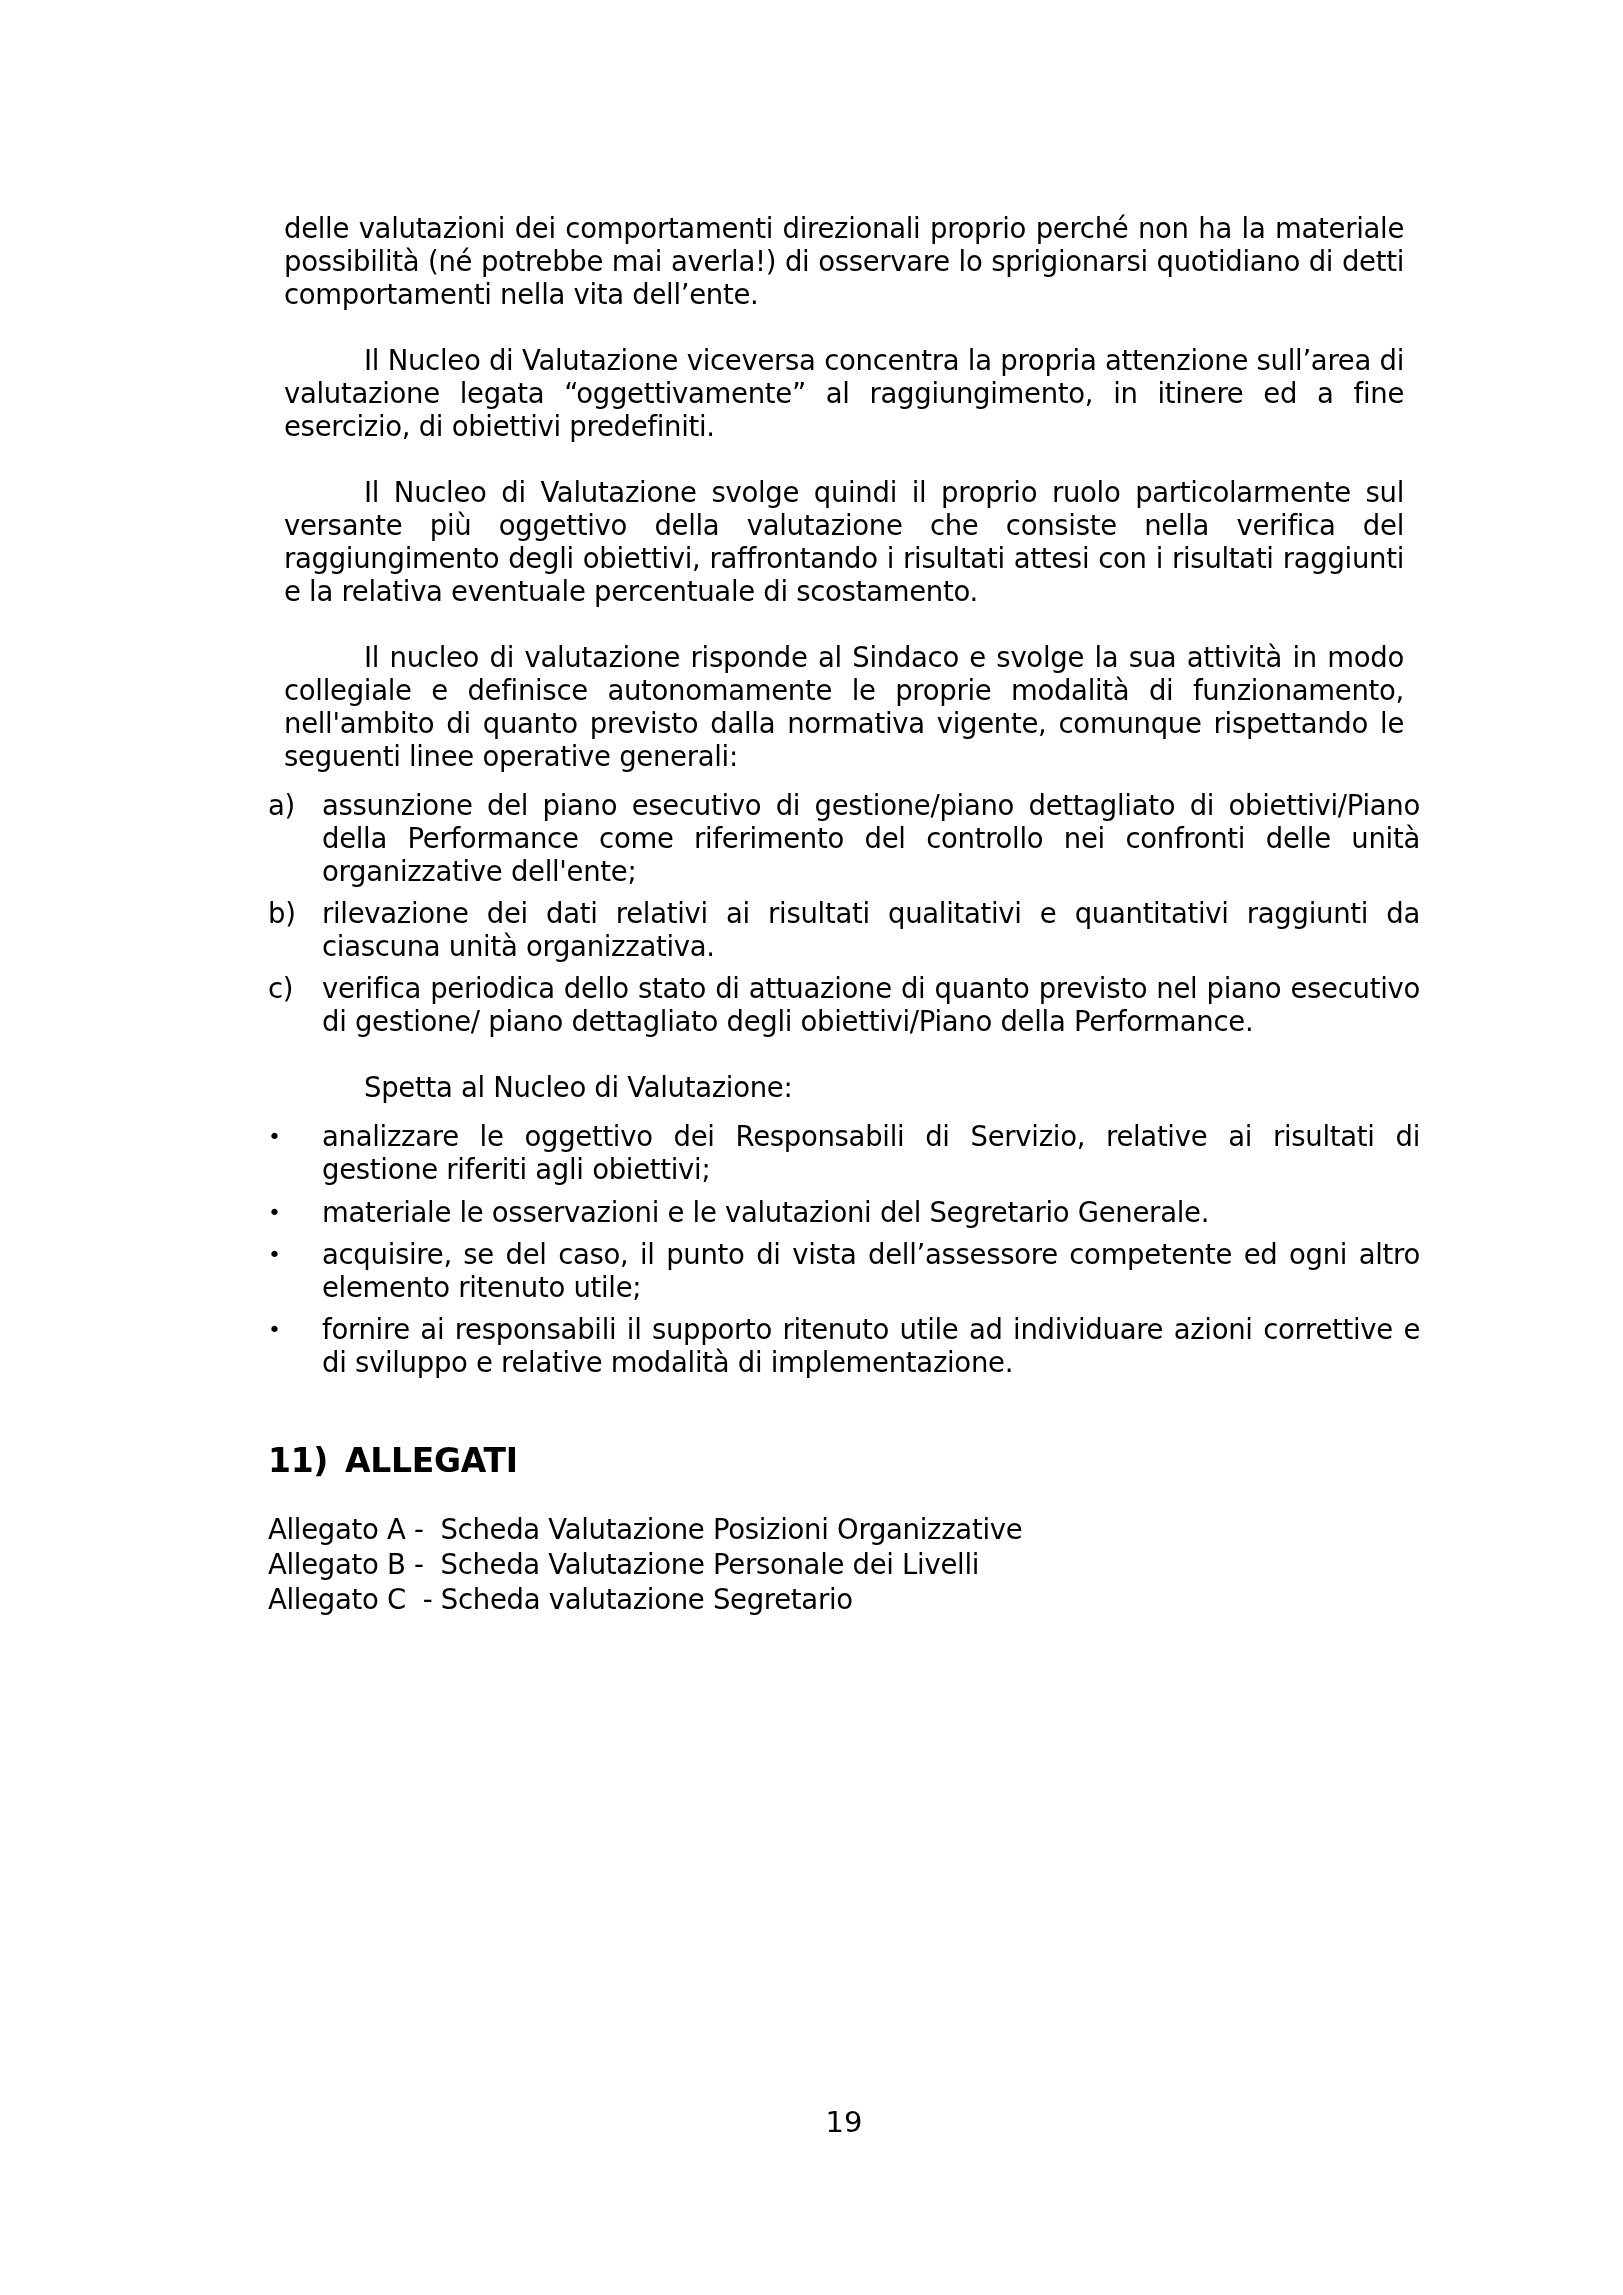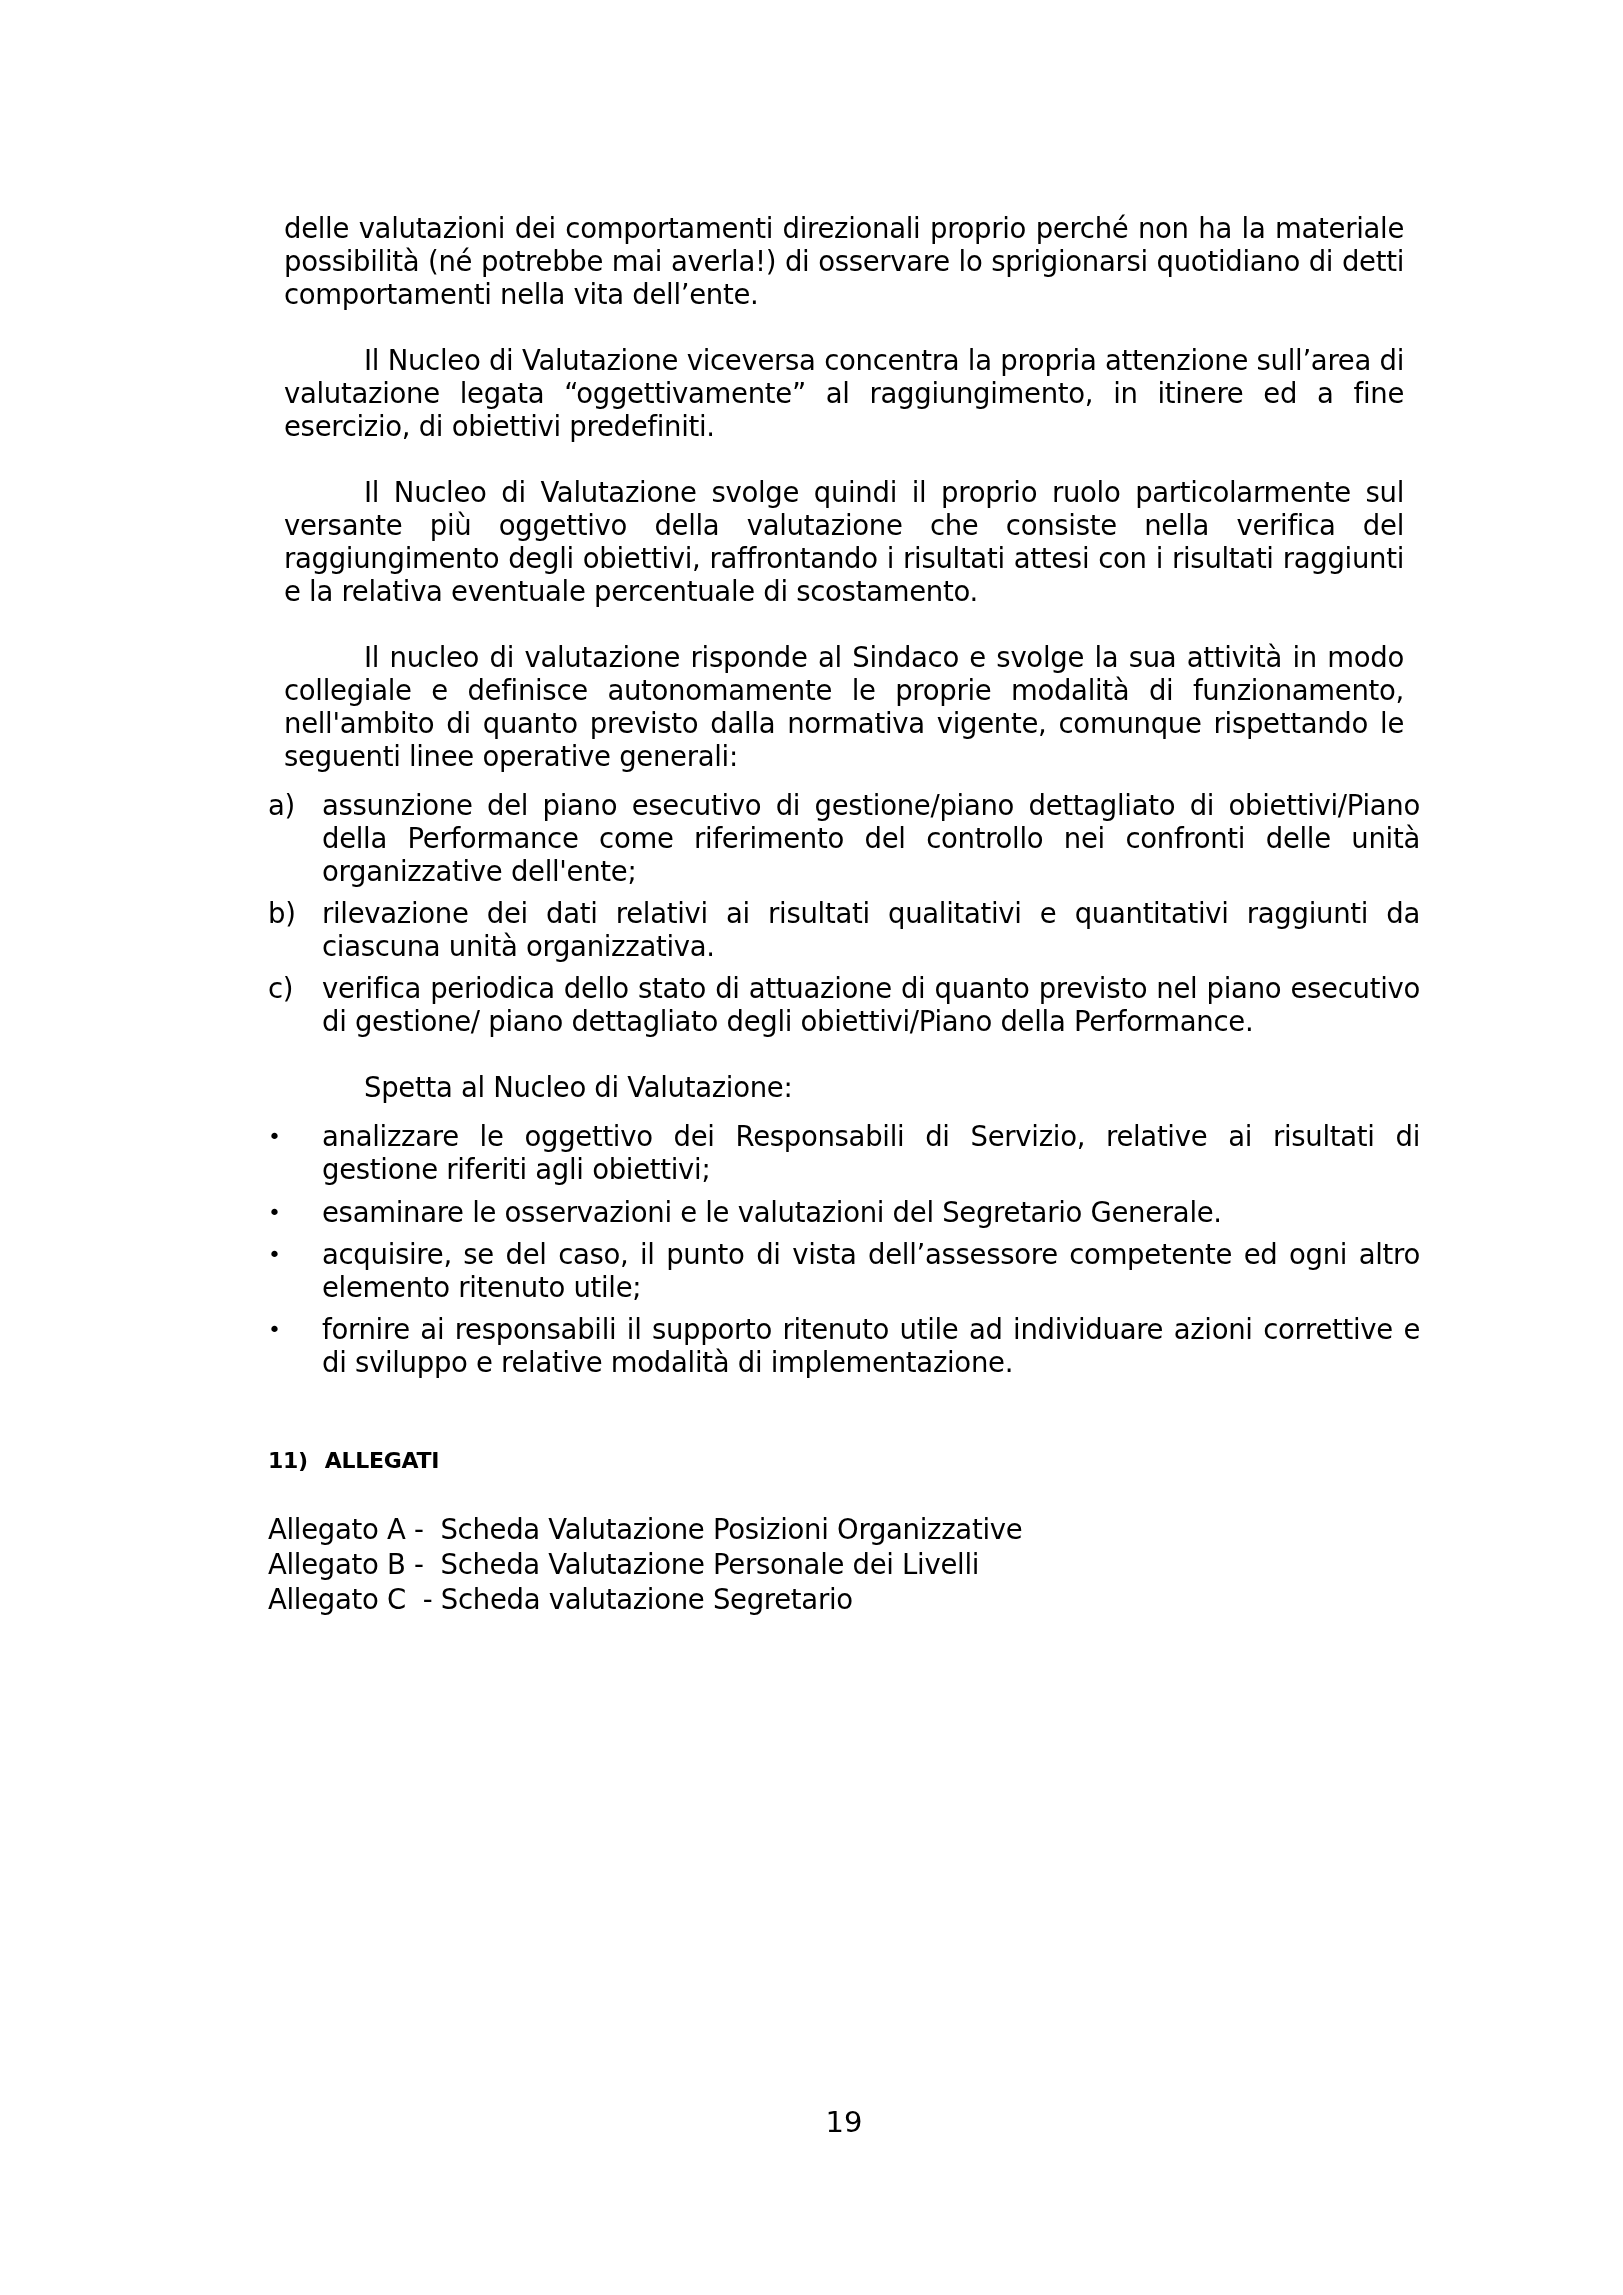--- a/index.html
+++ b/index.html
@@ -43,21 +43,21 @@
     flex: 0 0 54px;
     font-size: 22px;
     line-height: 33px;
   }
   .list-text {
     flex: 1 1 auto;
     text-align: justify;
   }
   .heading {
     margin: 65px 0 0 0;
-    font-size: 22px;
+    font-size: 33px;
     font-weight: bold;
     letter-spacing: -0.3px;
     display: flex;
   }
   .heading-number { margin-right: 17px; }
   .allegati {
     margin-top: 35px;
     line-height: 35px;
   }
   .allegati-line {
@@ -104,21 +104,21 @@
 
     <p class="para indent gap-before">Spetta al Nucleo di Valutazione:</p>
 
     <div class="list">
       <div class="list-item">
         <span class="bullet-marker">•</span>
         <div class="list-text">analizzare le oggettivo dei Responsabili di Servizio, relative ai risultati di gestione riferiti agli obiettivi;</div>
       </div>
       <div class="list-item">
         <span class="bullet-marker">•</span>
-        <div class="list-text">esaminare le osservazioni e le valutazioni del Segretario Generale.</div>
+        <div class="list-text">materiale le osservazioni e le valutazioni del Segretario Generale.</div>
       </div>
       <div class="list-item">
         <span class="bullet-marker">•</span>
         <div class="list-text">acquisire, se del caso, il punto di vista dell’assessore competente ed ogni altro elemento ritenuto utile;</div>
       </div>
       <div class="list-item">
         <span class="bullet-marker">•</span>
         <div class="list-text">fornire ai responsabili il supporto ritenuto utile ad individuare azioni correttive e di sviluppo e relative modalità di implementazione.</div>
       </div>
     </div>

